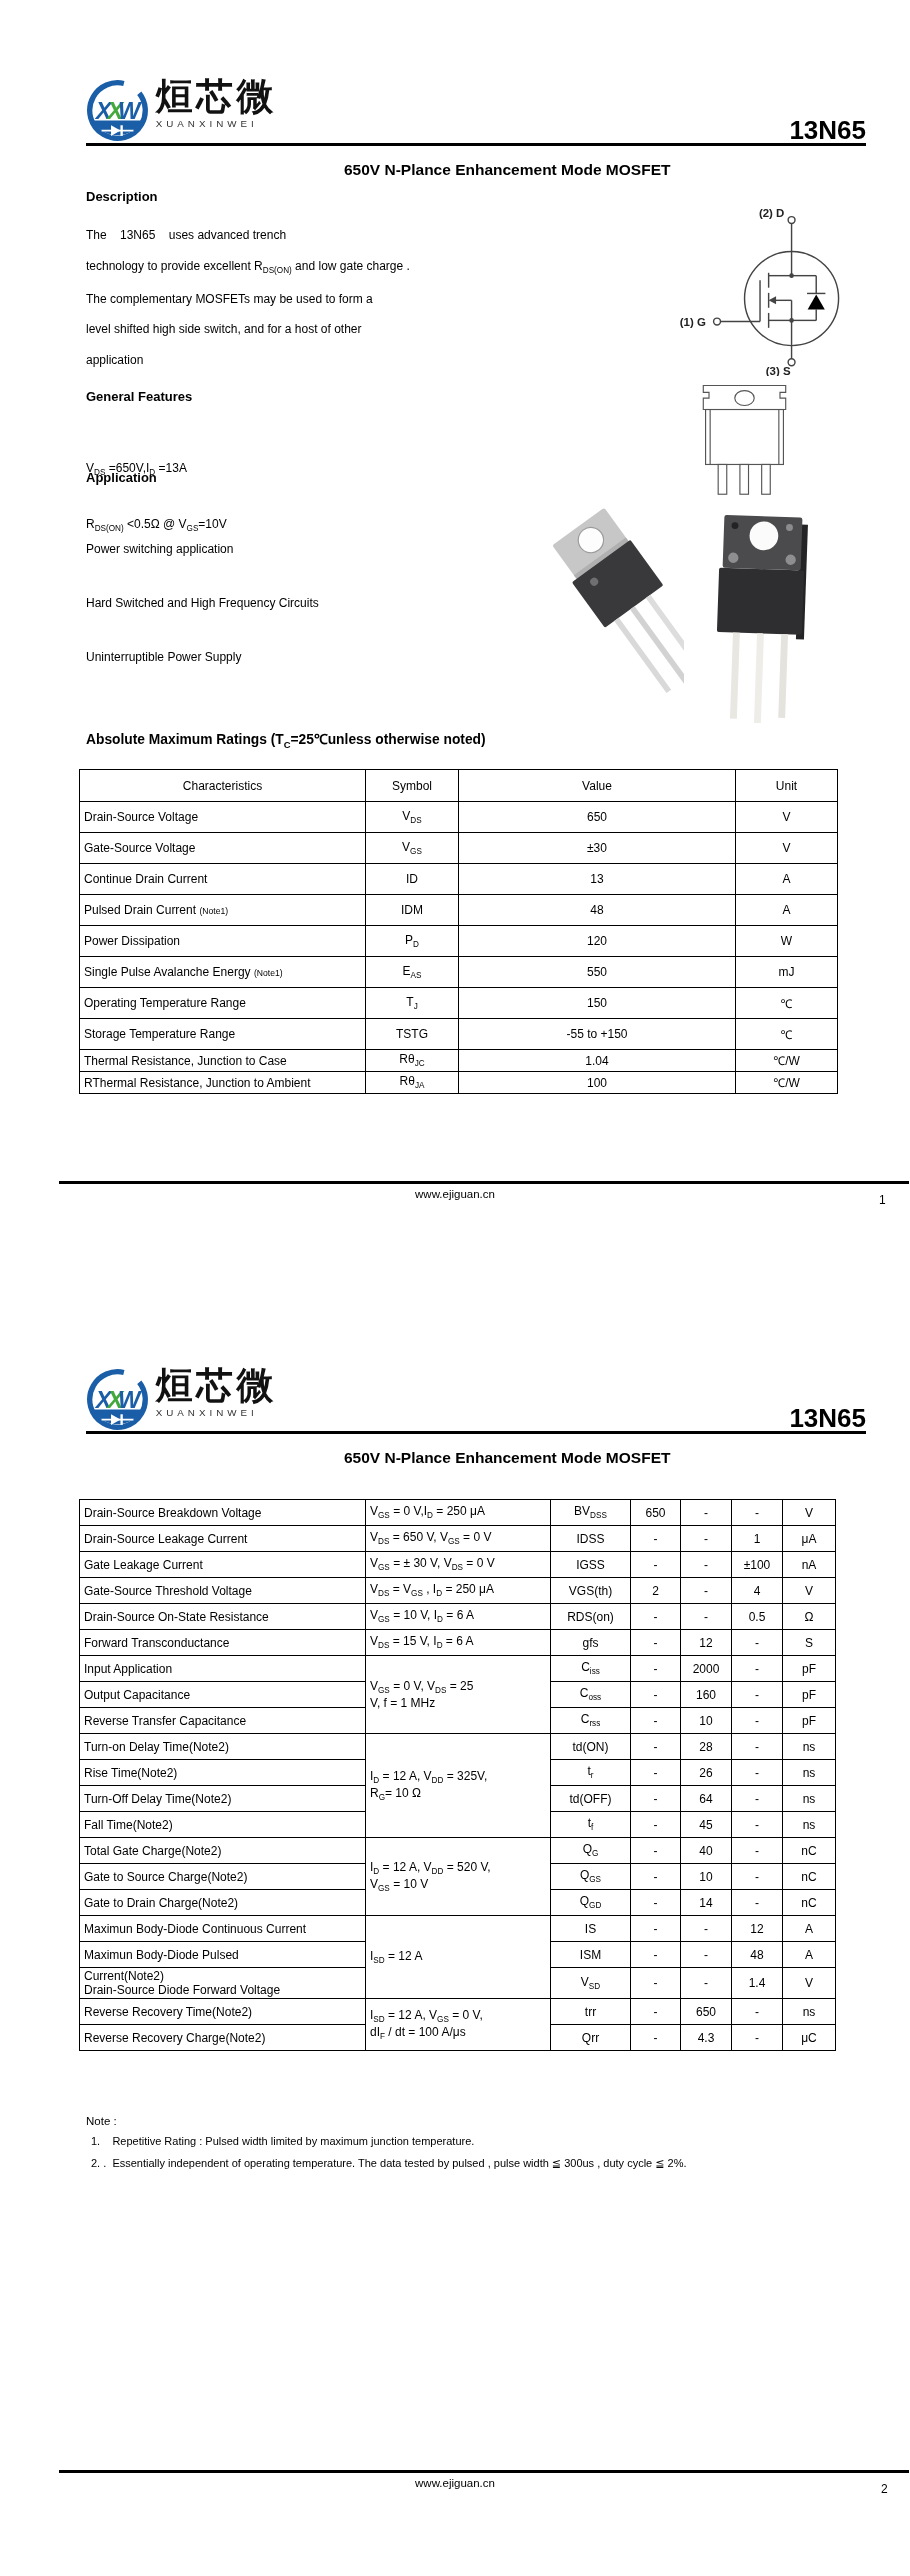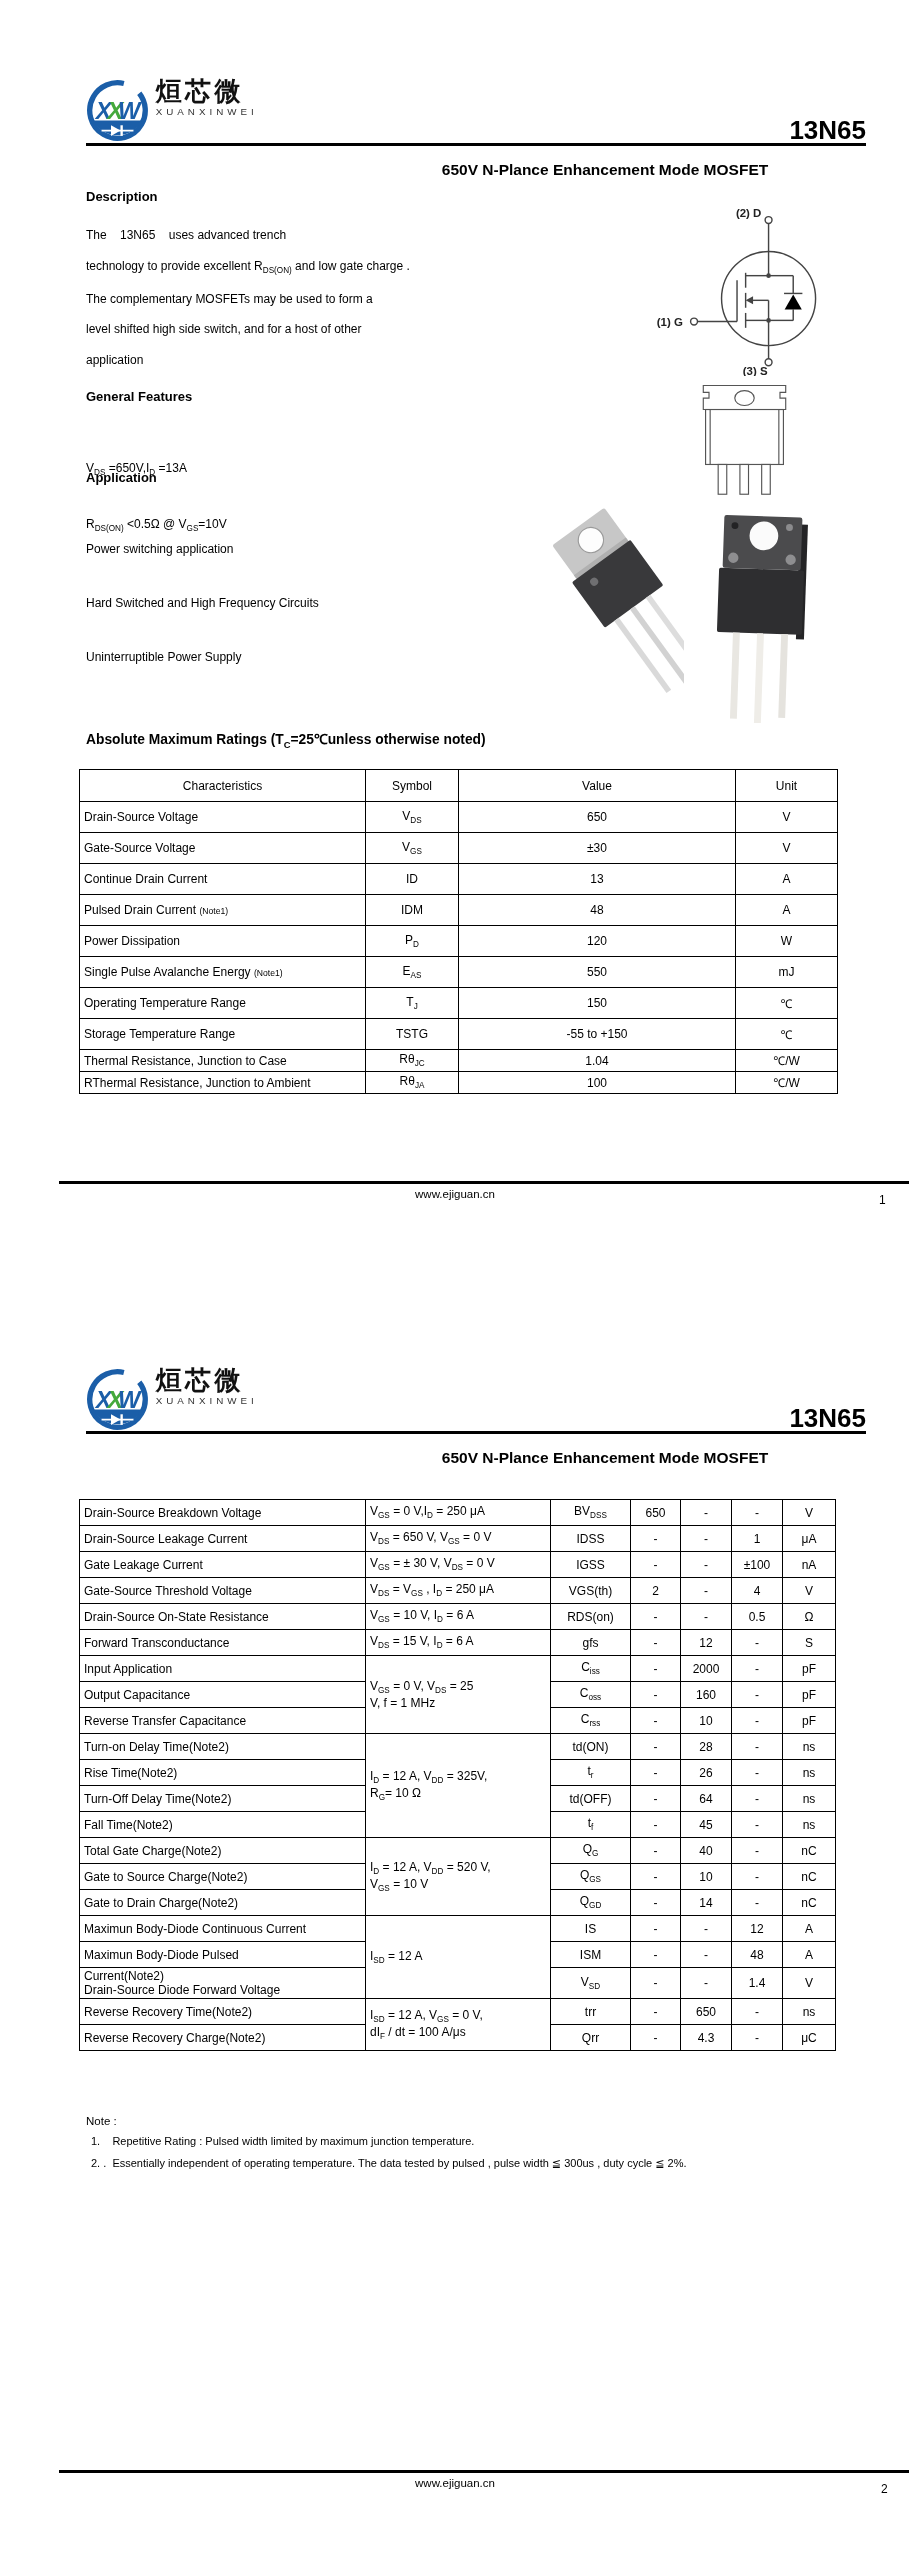--- a/index.html
+++ b/index.html
@@ -5,26 +5,26 @@
   html,body{margin:0;padding:0;background:#fff;}
   .doc{position:relative;width:910px;height:2576px;background:#fff;color:#000;
        font-family:"Liberation Sans",sans-serif;overflow:hidden;}
   .abs{position:absolute;}
   .rule{background:#000;height:2.9px;}
   .footer-rule{background:#000;height:3.4px;}
 
   
   .logo{display:flex;align-items:flex-start;}
   .logo-text{margin-left:5.7px;}
-  .logo-cn{font-size:26px;font-weight:bold;letter-spacing:3.4px;line-height:1.05;color:#111;}
+  .logo-cn{font-size:37px;font-weight:bold;letter-spacing:3.4px;line-height:1.05;color:#111;}
   .logo-en{font-size:9.8px;letter-spacing:4px;color:#333;margin-top:1.1px;}
 
   .partnum{font-size:26px;font-weight:bold;
            text-decoration-thickness:1.7px;text-underline-offset:2.3px;}
-  .subtitle{font-size:15.5px;font-weight:bold;text-align:center;}
+  .subtitle{font-size:15.5px;font-weight:bold;text-align:left;}
   .h2{font-size:13px;font-weight:bold;text-align:right;}
   .amr-title{font-size:13.8px;font-weight:bold;}
   .body-lines .line{font-size:12px;margin-bottom:16.6px;white-space:pre-wrap;}
   .feat-lines .line,.app-lines .line{font-size:12px;margin-bottom:16px;white-space:pre-wrap;margin-top:40px;}
   .note-head{font-size:11.5px;}
   .note-lines .line{font-size:11px;margin-bottom:9.8px;white-space:pre-wrap;}
   .footer-site{font-size:11.5px;text-align:center;width:100%;}
   .footer-page{font-size:12px;}
 
   table{border-collapse:collapse;table-layout:fixed;width:757px;}
@@ -81,21 +81,21 @@
       <div class="line">R<sub>DS(ON)</sub> &lt;0.5Ω @ V<sub>GS</sub>=10V</div>
     </div>
 
   <div class="abs h2" style="left:86px;top:470px;">Application</div>
   <div class="abs app-lines" style="left:86px;top:502px;width:402px;">
       <div class="line">Power switching application</div>
       <div class="line">Hard Switched and High Frequency Circuits</div>
       <div class="line">Uninterruptible Power Supply</div>
     </div>
 
-  <div class="abs" style="left:651px;top:204px;">
+  <div class="abs" style="left:674px;top:204px;">
     <svg width="195" height="172" viewBox="0 0 340 300">
       <g stroke="#444" stroke-width="2.5" fill="none">
         <circle cx="205" cy="165" r="82"></circle>
         <circle cx="205" cy="28" r="6"></circle>
         <circle cx="75" cy="205" r="6"></circle>
         <circle cx="205" cy="276" r="6"></circle>
         <line x1="205" y1="34" x2="205" y2="125"></line>
         <line x1="81" y1="205" x2="150" y2="205"></line>
         <line x1="150" y1="205" x2="150" y2="133"></line>
         <line x1="165" y1="120" x2="165" y2="146"></line>

